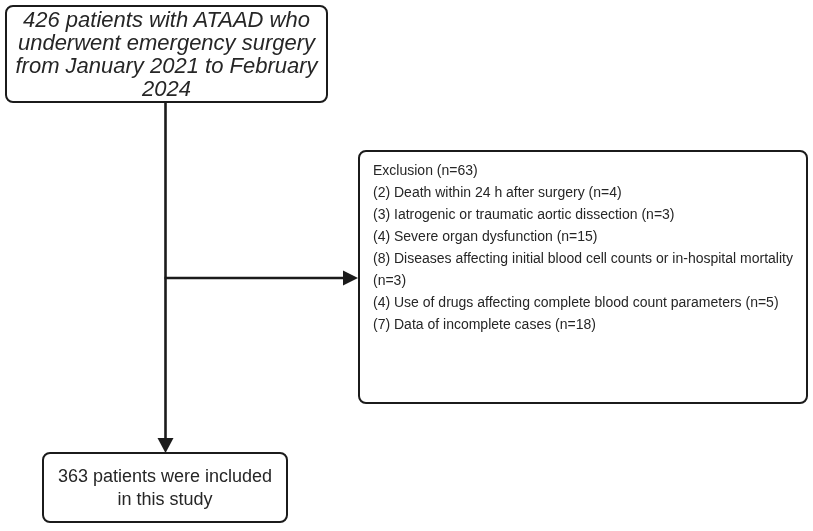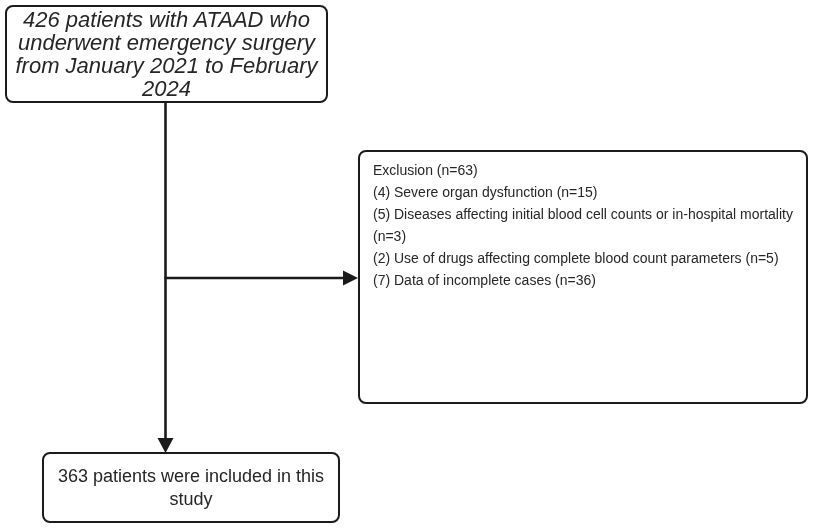--- a/index.html
+++ b/index.html
@@ -36,21 +36,21 @@
   }
   .exclusion-box {
     left: 358px; top: 150px;
     width: 450px; height: 254px;
     font-size: 14px; line-height: 22px;
     padding: 7px 4px 5px 13px;
   }
   .exclusion-box .line { margin: 0; }
   .bottom-box {
     left: 42px; top: 452px;
-    width: 298px; height: 71px;
+    width: 246px; height: 71px;
     display: flex; align-items: center; justify-content: center;
     text-align: center;
     font-size: 18px; line-height: 23px;
     padding: 0 6px;
   }
 </style>
 </head>
 <body>
 
 <div class="canvas">
@@ -63,23 +63,25 @@
     <line x1="164.5" y1="278" x2="345" y2="278" stroke="#1b1b1b" stroke-width="2.6"></line>
     <polygon points="343,270.5 343,285.5 358,278" fill="#1b1b1b"></polygon>
   </svg>
 
   <div class="box top-box">
     <span>426 patients with ATAAD who underwent emergency surgery from January 2021 to February 2024</span>
   </div>
 
   <div class="box exclusion-box">
     <p class="line">Exclusion (n=63)</p>
+    <p class="line">(2) Death within 24 h after surgery (n=4)</p>
+    <p class="line">(3) Iatrogenic or traumatic aortic dissection (n=3)</p>
     <p class="line">(4) Severe organ dysfunction (n=15)</p>
-    <p class="line">(5) Diseases affecting initial blood cell counts or in-hospital mortality (n=3)</p>
-    <p class="line">(2) Use of drugs affecting complete blood count parameters (n=5)</p>
-    <p class="line">(7) Data of incomplete cases (n=36)</p>
+    <p class="line">(8) Diseases affecting initial blood cell counts or in-hospital mortality (n=3)</p>
+    <p class="line">(4) Use of drugs affecting complete blood count parameters (n=5)</p>
+    <p class="line">(7) Data of incomplete cases (n=18)</p>
   </div>
 
   <div class="box bottom-box">
     <span>363 patients were included in this study</span>
   </div>
 
 </div>
 
 </body></html>

